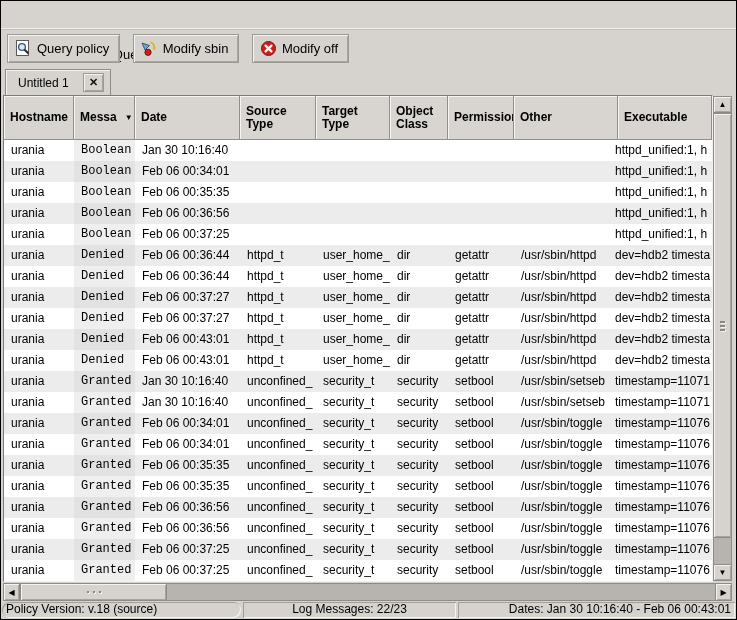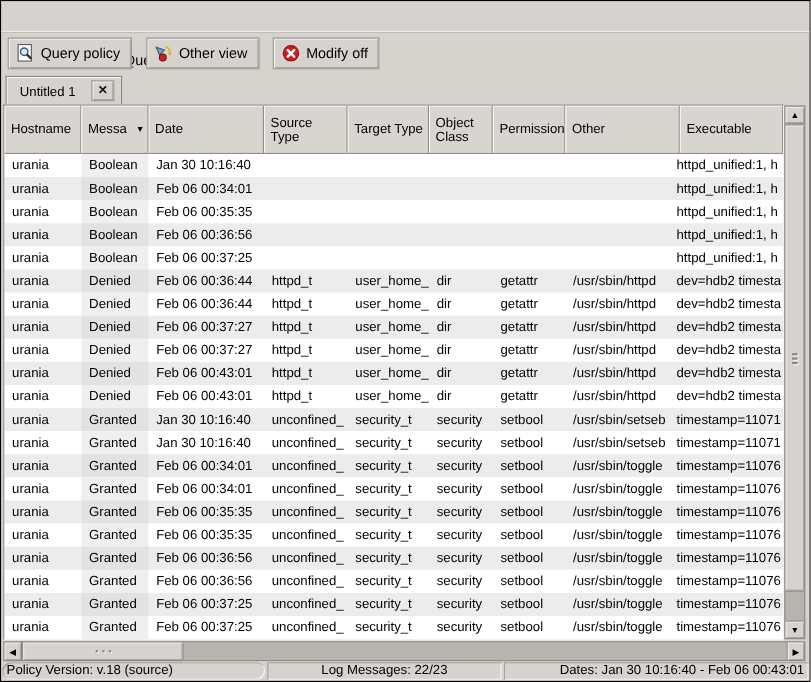--- a/index.html
+++ b/index.html
@@ -59,42 +59,42 @@
     box-shadow: inset 1px 1px 0 #f4f3f1, inset -1px -1px 0 #a7a49e;
     font-size:11px; font-weight:bold; line-height:1; color:#111; cursor:default;
   }
 
   
   .viewport{
     position:absolute; left:2px; top:94px; width:710px; height:487px;
     border:1px solid; border-color:#7f7c77 #f2f1ef #f2f1ef #7f7c77;
     background:#fff; overflow:hidden;
   }
-  .thead{ display:flex; height:44px; }
+  .thead{ display:flex; height:44px;font-weight:bold; }
   .hcell{
     flex:none; height:44px;
     display:flex; align-items:center;
     padding-left:6px; padding-right:2px;
     background:#d8d5d0;
     border-right:1px solid #928f8a; border-bottom:1px solid #928f8a;
     box-shadow: inset 1px 1px 0 #f6f5f3;
     font-size:12px; line-height:13px; overflow:hidden; cursor:default;
   }
   .hlabel{ white-space:normal; }
   .sort-arrow{ font-size:8px; margin-left:8px; flex:none; }
 
   .tbody{ }
   .trow{ display:flex; height:21px; background:#ffffff;justify-content:flex-end; }
   .trow.alt{ background:#ececec; }
   .tcell{
     flex:none; height:21px; line-height:21px;
     padding-left:7px; font-size:12px;
     white-space:nowrap; overflow:hidden;
   }
-  .trow .tcell.sorted{ background:#efefef; }
+  .trow .tcell.sorted{ background:#efefef;font-family:Liberation Mono, monospace; }
   .trow.alt .tcell.sorted{ background:#e2e2e2; }
 
   
   .vscroll{
     position:absolute; left:712px; top:95px; width:19px; height:485px;
     background:#b7b4af; border:1px solid #8e8b86;
   }
   .hscroll{
     position:absolute; left:2px; top:582px; width:729px; height:18px;
     background:#b7b4af; border:1px solid #8e8b86;
@@ -169,21 +169,21 @@
     </button>
     <button class="tbtn">
       <span class="ticon">
         <svg width="17" height="17" viewBox="0 0 17 17">
           <polygon points="1,3 8.5,5.5 4,10" fill="#7c9cc0" stroke="#3d5a7a"></polygon>
           <path d="M 9.5 2.5 A 4.5 4.5 0 0 1 13 8.2" fill="none" stroke="#d4b82a" stroke-width="1.8"></path>
           <polygon points="14.6,6.8 11.4,8.6 14.2,10.6" fill="#d4b82a"></polygon>
           <circle cx="7" cy="12.3" r="3.1" fill="#d01f1f" stroke="#7a0f0f"></circle>
         </svg>
       </span>
-      <span>Other view</span>
+      <span>Modify sbin</span>
     </button>
     <button class="tbtn">
       <span class="ticon">
         <svg width="17" height="17" viewBox="0 0 17 17">
           <circle cx="8.5" cy="8.5" r="7" fill="#c81e1e" stroke="#8c1414"></circle>
           <path d="M5.6 5.6 L11.4 11.4 M11.4 5.6 L5.6 11.4" stroke="#fff" stroke-width="2.3" stroke-linecap="round"></path>
         </svg>
       </span>
       <span>Modify off</span>
     </button>

